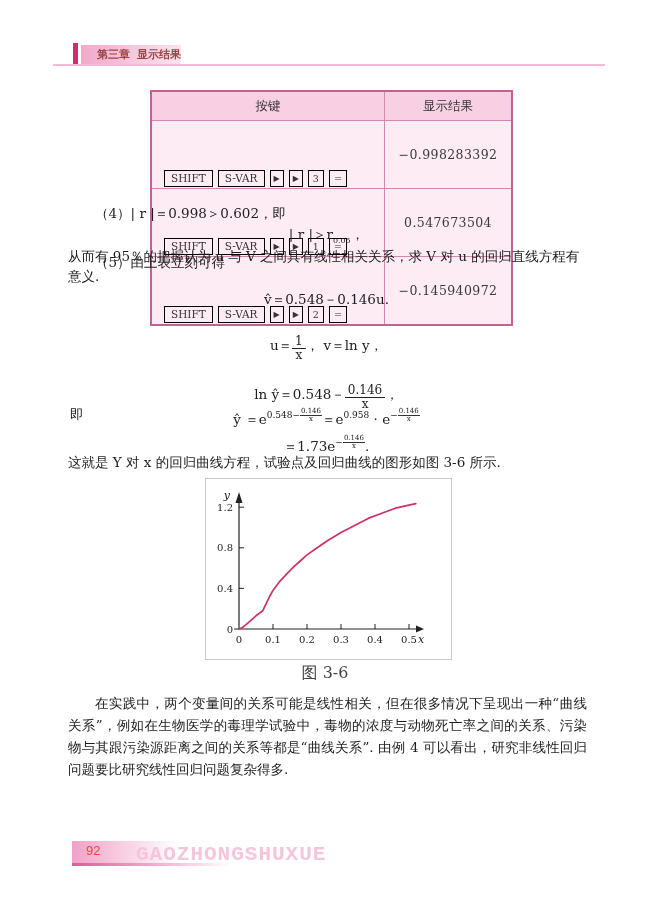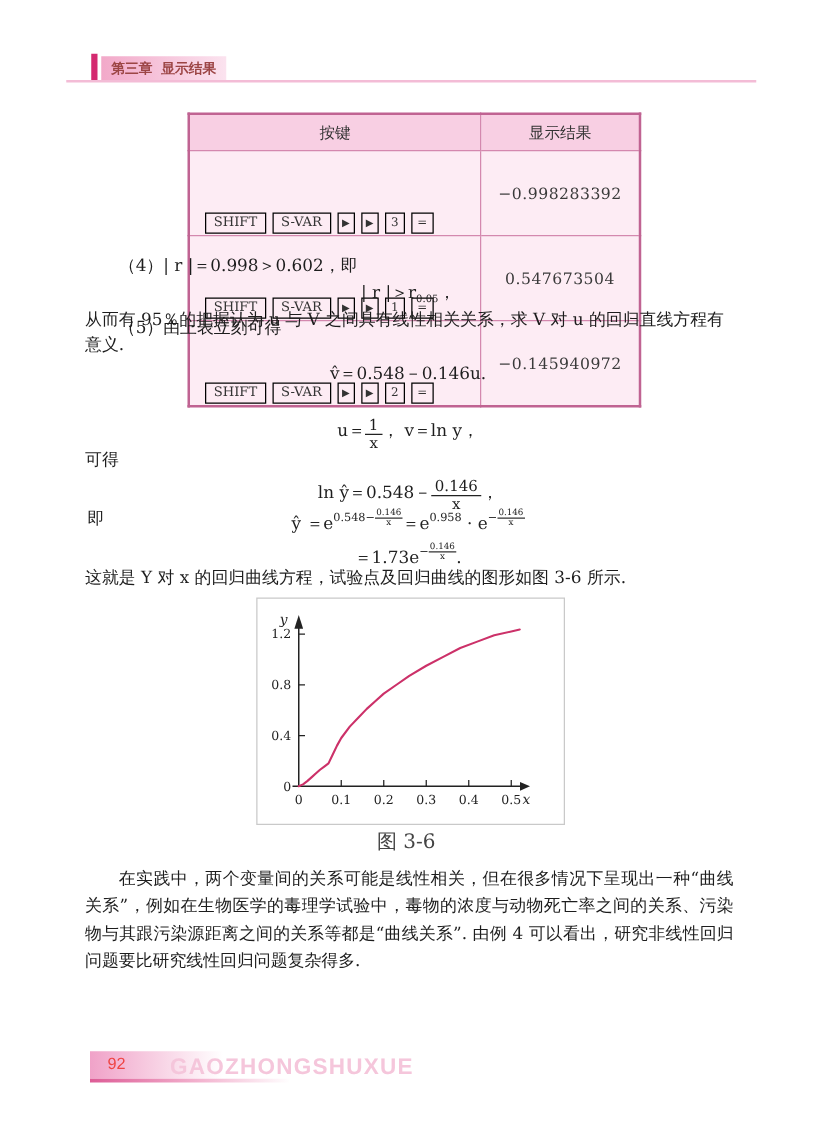--- a/index.html
+++ b/index.html
@@ -3,21 +3,21 @@
 <meta charset="utf-8">
 <style>
   html,body{margin:0;padding:0;background:#ffffff;}
   .page{position:relative;width:650px;height:912px;background:#ffffff;overflow:hidden;
         font-family:"DejaVu Serif","Liberation Serif",serif;color:#222;}
 
   
   .accent-bar{position:absolute;left:73px;top:43px;width:5px;height:22px;background:#d42a70;}
   .chap-banner{position:absolute;left:81px;top:45px;width:100px;height:19px;
                background:linear-gradient(90deg,#f2a9c9,#fbe3ef);
-               display:flex;align-items:center;justify-content:center;gap:7px;
+               display:flex;align-items:center;justify-content:flex-end;gap:7px;
                font-size:11px;font-weight:bold;color:#9c4545;}
   .chap-rule{position:absolute;left:53px;top:64px;width:552px;height:2px;background:#f3bcd6;}
 
   
   .calc-table{position:absolute;left:150px;top:90px;border-collapse:collapse;
               border:2px solid #c2central;}
   .calc-table{border:2px solid #c06392;}
   .calc-table th,.calc-table td{border:1px solid #d488ae;height:26px;font-weight:normal;}
   .calc-table th{background:#f8cfe3;font-size:12.5px;color:#333;}
   .calc-table td{background:#fdecf4;}
@@ -55,22 +55,22 @@
                font-size:16px;color:#444;}
 
   .para{position:absolute;left:68px;top:692px;width:519px;font-size:13.5px;line-height:22px;
         text-indent:2em;text-align:justify;color:#1d1d1d;}
 
   
   .foot-band{position:absolute;left:72px;top:841px;width:152px;height:22px;
              background:linear-gradient(90deg,#f0a2c8,#ffffff 70%);}
   .foot-page{position:absolute;left:86px;top:843px;font-family:"Liberation Sans",sans-serif;
              font-size:13px;color:#ef4444;}
-  .foot-mark{position:absolute;left:136px;top:843px;font-family:Liberation Sans, sans-serif;
-             font-size:18px;font-weight:bold;letter-spacing:1px;color:#f5c6db;}
+  .foot-mark{position:absolute;left:136px;top:843px;font-family:Liberation Mono, monospace;
+             font-size:21px;font-weight:bold;letter-spacing:1px;color:#f5c6db;}
   .foot-line{position:absolute;left:72px;top:863px;width:160px;height:3px;
              background:linear-gradient(90deg,#dd5c96,#f3b3cf 55%,rgba(255,255,255,0));}
 
   svg text{font-family:"DejaVu Serif",serif;}
   svg .tick{font-size:10px;fill:#222;}
   svg .axlbl{font-size:11px;fill:#222;font-style:italic;}
 </style>
 </head>
 <body>
 
@@ -112,21 +112,20 @@
 
   <div class="tline" style="top:246px">从而有 95％的把握认为 u 与 V 之间具有线性相关关系，求 V 对 u 的回归直线方程有意义.</div>
 
   <div class="tline indent" style="top:252px">（5）由上表立刻可得</div>
 
   <div class="tline centered" style="top:289px">v̂＝0.548－0.146u.</div>
 
 
   <div class="tline centered" style="top:329px;line-height:32px;"><span>u＝</span><span class="frac"><span class="num">1</span><span class="den">x</span></span><span>， v＝ln y，</span></div>
 
-  <div class="tline" style="top:358px">可得</div>
 
   <div class="tline centered" style="top:377px;line-height:34px;"><span>ln ŷ＝0.548－</span><span class="frac"><span class="num">0.146</span><span class="den">x</span></span><span>，</span></div>
 
   <div class="eq-block" style="top:404px">
     <span class="lbl">即</span>
     <div class="eq-line"><span>ŷ ＝e</span><sup class="exp"><span>0.548−</span><span class="sfrac"><span class="num">0.146</span><span class="den">x</span></span></sup><span>＝e</span><sup class="exp">0.958</sup><span> · e</span><sup class="exp"><span>−</span><span class="sfrac"><span class="num">0.146</span><span class="den">x</span></span></sup></div>
     <div class="eq-line"><span>＝1.73e</span><sup class="exp"><span>−</span><span class="sfrac"><span class="num">0.146</span><span class="den">x</span></span></sup><span>.</span></div>
   </div>
 
   <div class="tline" style="top:452px">这就是 Y 对 x 的回归曲线方程，试验点及回归曲线的图形如图 3-6 所示.</div>

